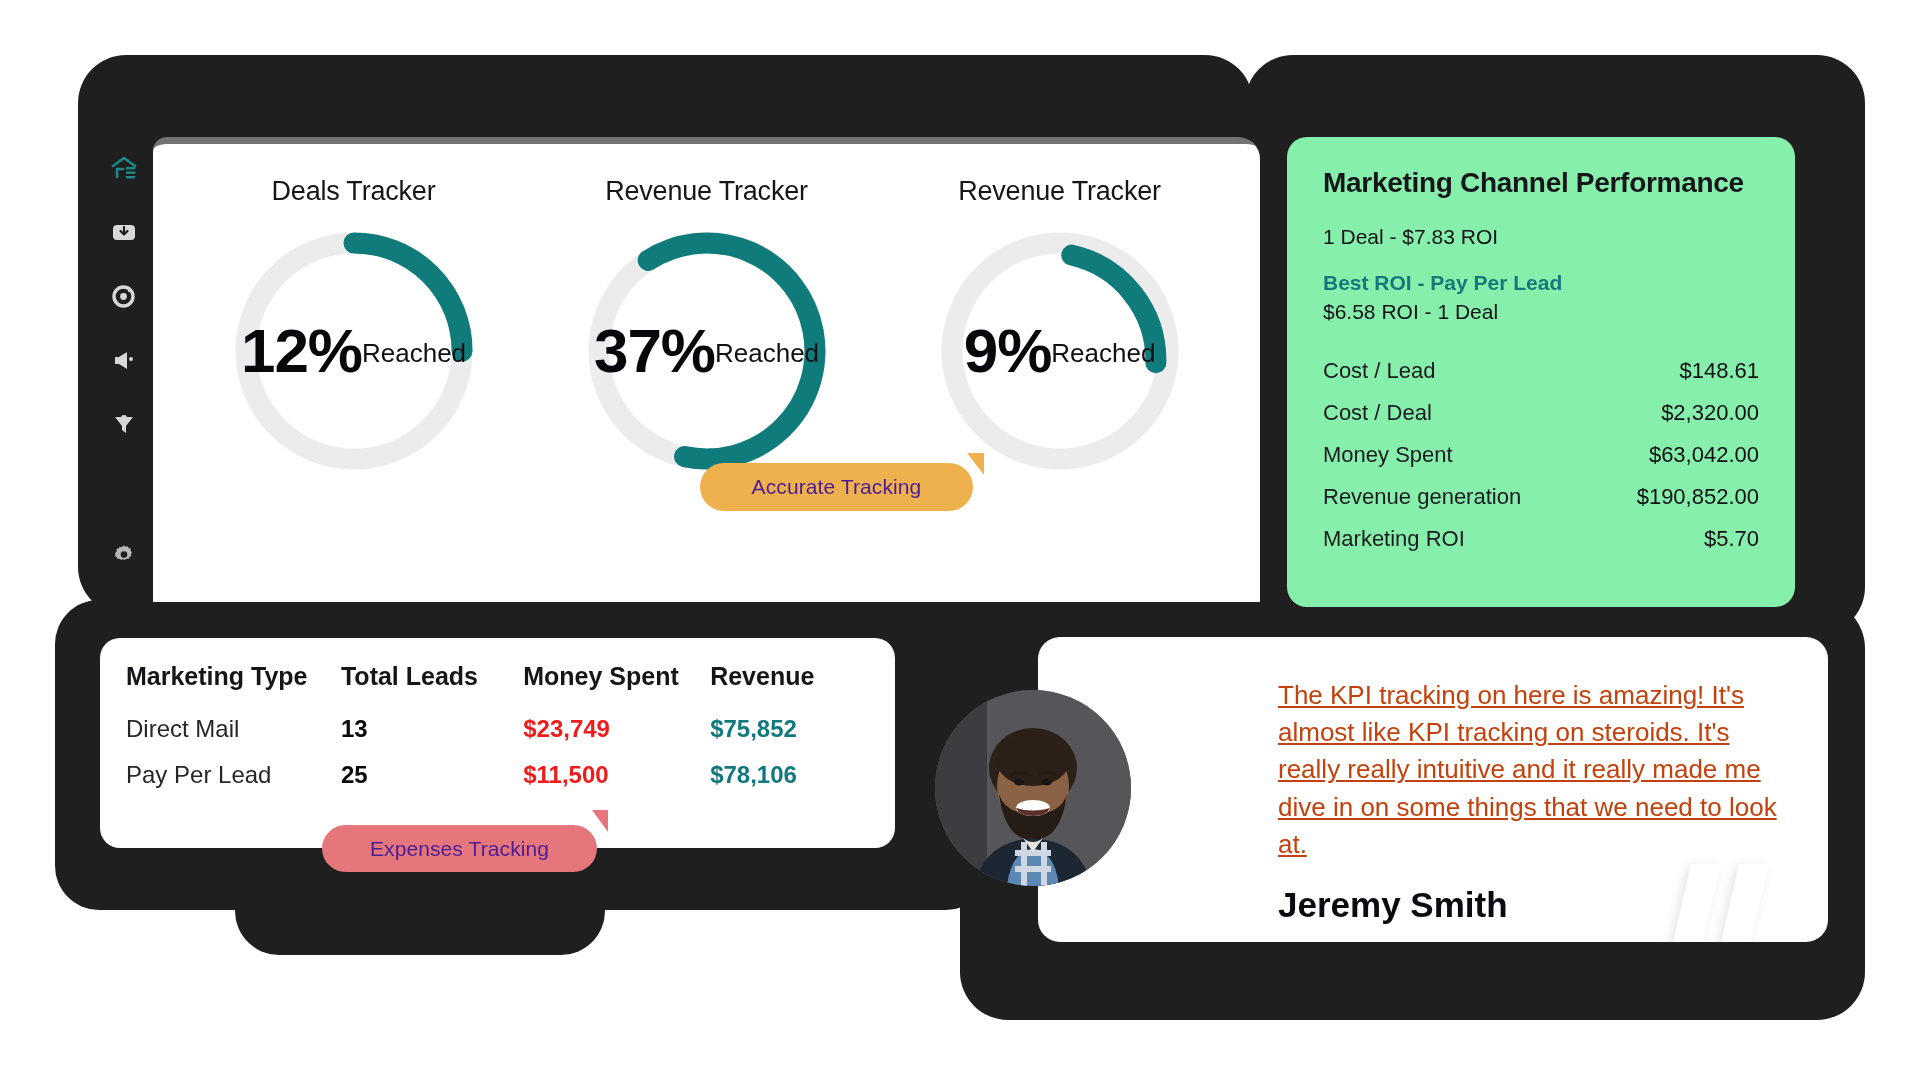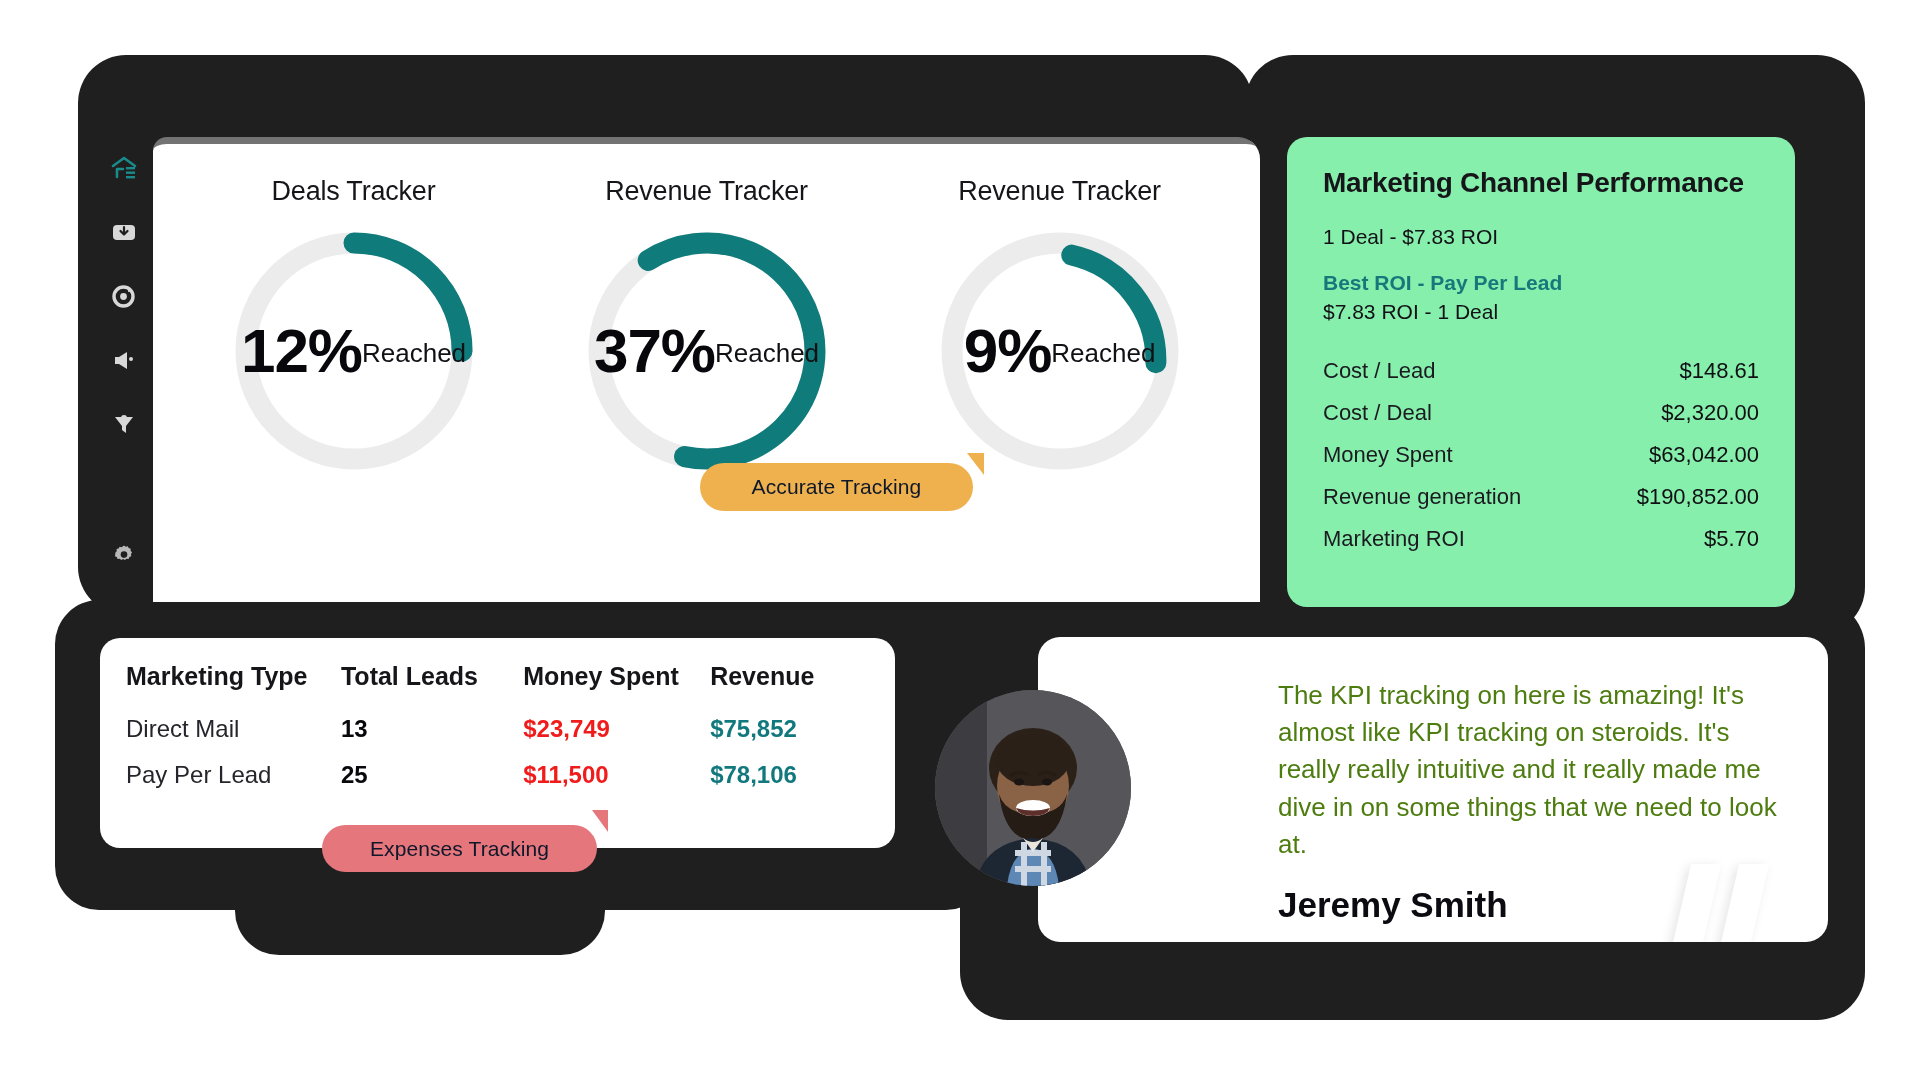--- a/index.html
+++ b/index.html
@@ -113,21 +113,21 @@
     color: #08070b; line-height: 1; letter-spacing: -1px;
   }
   .gauge-sub { font-size: 26px; color: #111015; margin-top: 4px; }
 
   
   .badge {
     position: absolute;
     display: inline-flex;
     align-items: center; justify-content: center;
     border-radius: 999px;
-    color: #0f172a;
+    color: #4c1d95;
     font-size: 21px;
     font-weight: 500;
     letter-spacing: 0.1px;
     white-space: nowrap;
   }
   .badge-accurate {
     left: 700px; top: 463px;
     width: 273px; height: 48px;
     background: #eeb14e;
   }
@@ -215,22 +215,23 @@
     left: 1038px; top: 637px;
     width: 790px; height: 305px;
     background: #ffffff;
     border-radius: 22px;
     padding: 40px 50px 0 240px;
     overflow: hidden;
   }
   .quote-text {
     font-size: 26px;
     line-height: 1.43;
-    color: #4d7c0f;
+    color: #c2410c;
     font-weight: 400;
+    text-decoration: underline;
   }
   .quote-name {
     font-size: 35px; font-weight: 700;
     color: #0c0b11; margin-top: 22px;
   }
   .quote-mark {
     position: absolute;
     right: 48px; bottom: -18px;
     width: 118px; height: 96px;
   }
@@ -373,21 +374,21 @@
   </div>
 
   <div class="kpi-card">
     <div class="kpi-title">Marketing Channel Performance</div>
 
     <div class="kpi-high">
       <div class="kpi-high-value">1 Deal - $7.83 ROI</div>
     </div>
     <div class="kpi-high">
       <div class="kpi-high-label">Best ROI - Pay Per Lead</div>
-      <div class="kpi-high-value">$7.83 ROI -  1 Deal</div>
+      <div class="kpi-high-value">$6.58 ROI -  1 Deal</div>
     </div>
 
     <div class="kpi-rows">
       <div class="kpi-row">
         <span class="kpi-row-label">Cost / Lead</span>
         <span class="kpi-row-value">$148.61</span>
       </div>
       <div class="kpi-row">
         <span class="kpi-row-label">Cost / Deal</span>
         <span class="kpi-row-value">$2,320.00</span>

